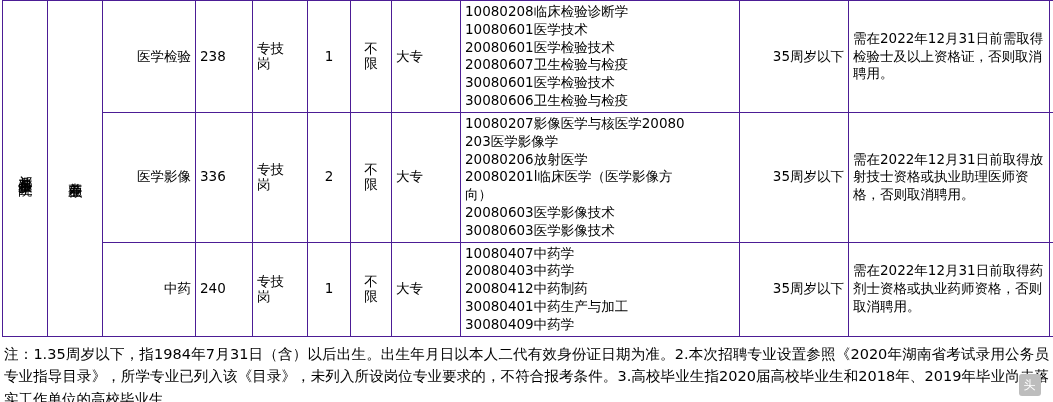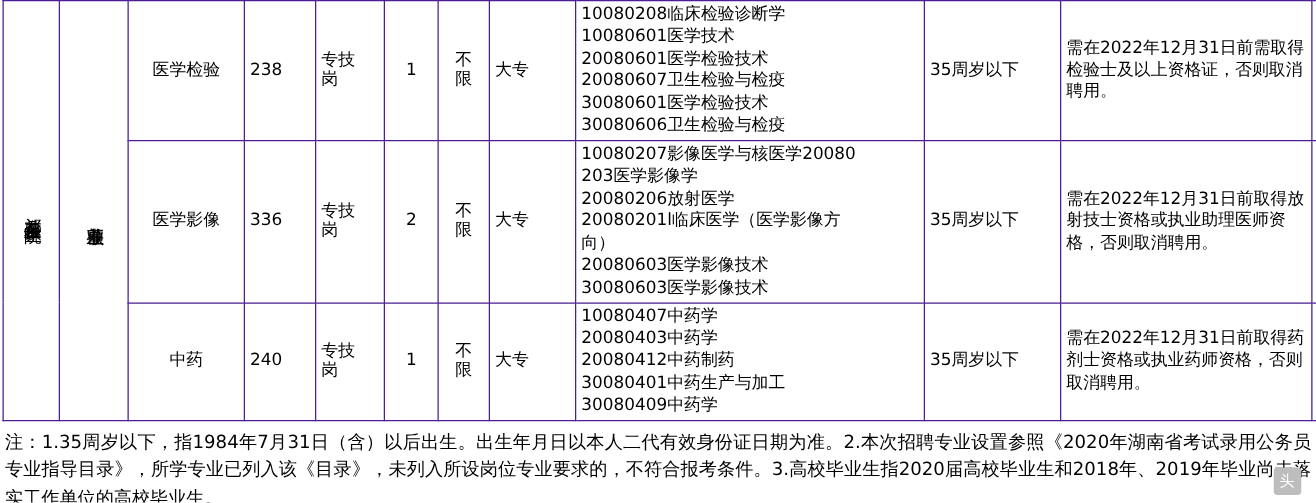--- a/index.html
+++ b/index.html
@@ -54,21 +54,21 @@
   }
   .vert2 {
     writing-mode: vertical-rl;
     text-orientation: upright;
     display: inline-block;
     line-height: 1.25;
     font-size: 14px;
     letter-spacing: 0px;
   }
   td.c-post {
-    text-align: center;
+    text-align: right;
     width: 84px;
   }
   td.c-code {
     text-align: left;
     width: 48px;
   }
   td.c-cat {
     text-align: left;
     width: 46px;
     padding: 0 2px;
@@ -89,21 +89,21 @@
   td.c-edu {
     text-align: left;
     width: 60px;
   }
   td.c-major {
     text-align: left;
     width: 270px;
     padding: 3px 5px;
   }
   td.c-age {
-    text-align: left;
+    text-align: right;
     width: 100px;
   }
   td.c-other {
     text-align: left;
     width: 192px;
     padding: 3px 6px;
     margin-left: 40px;
   }
   td.c-place {
     text-align: left;

